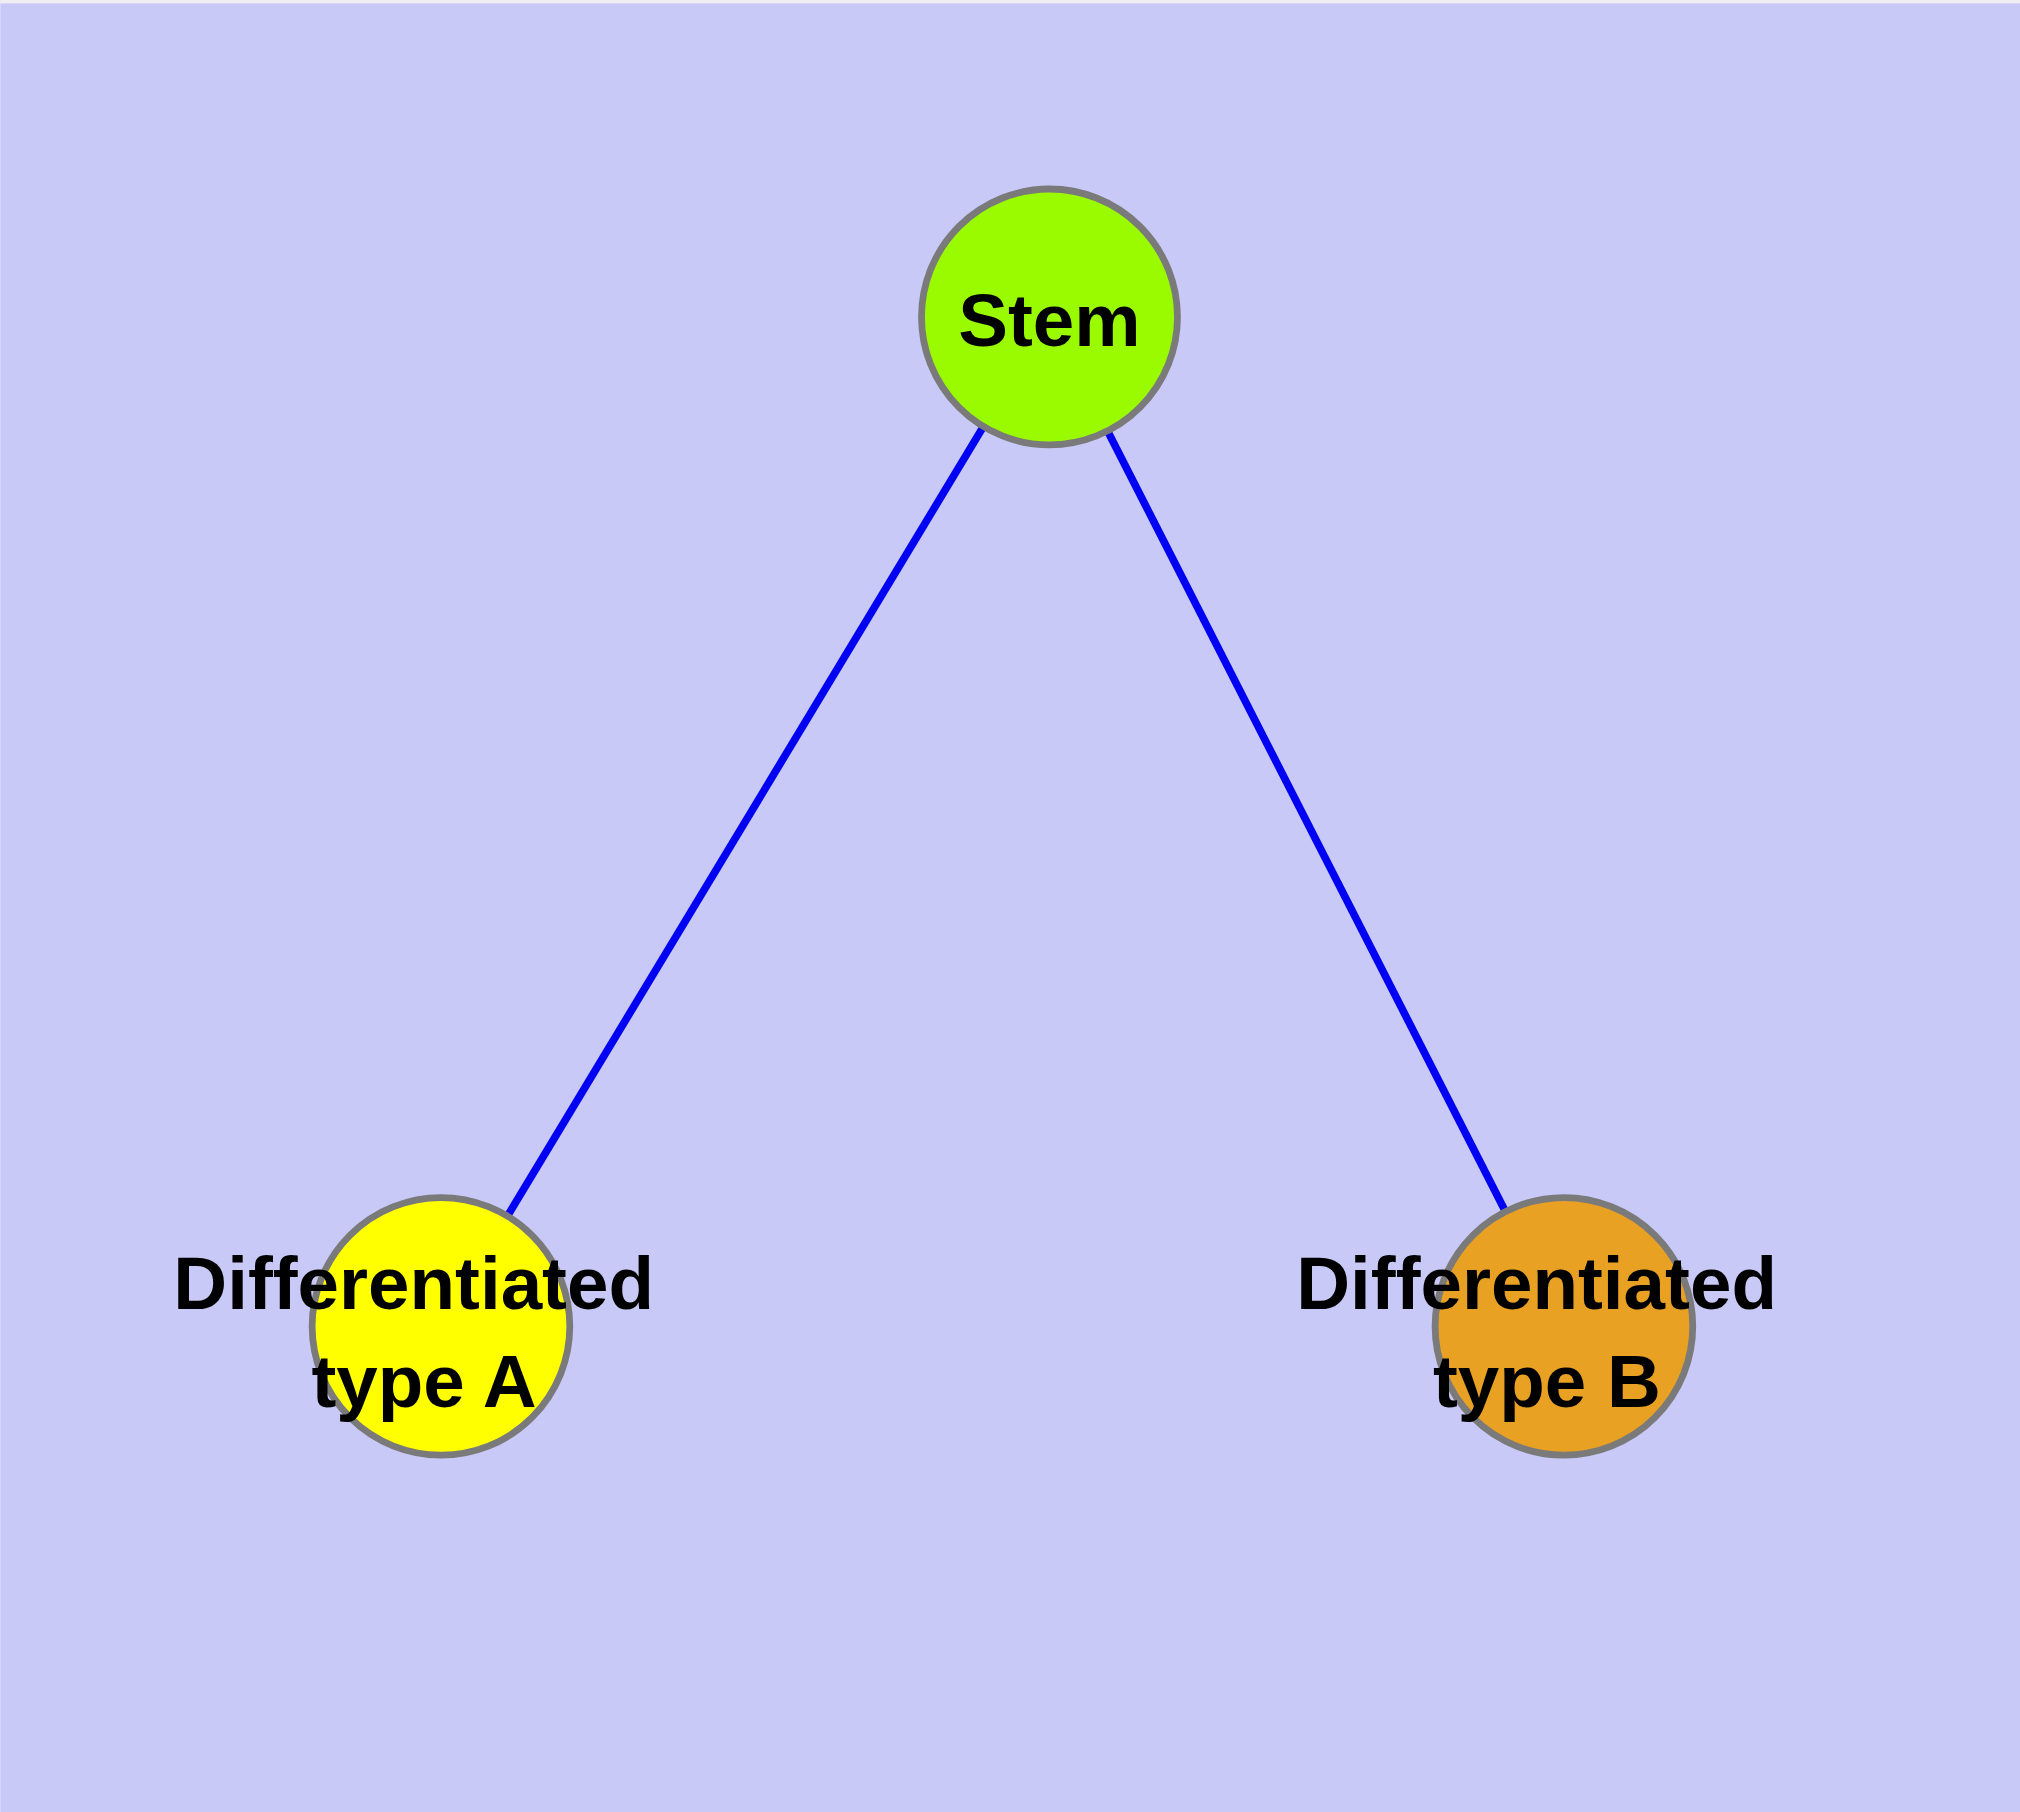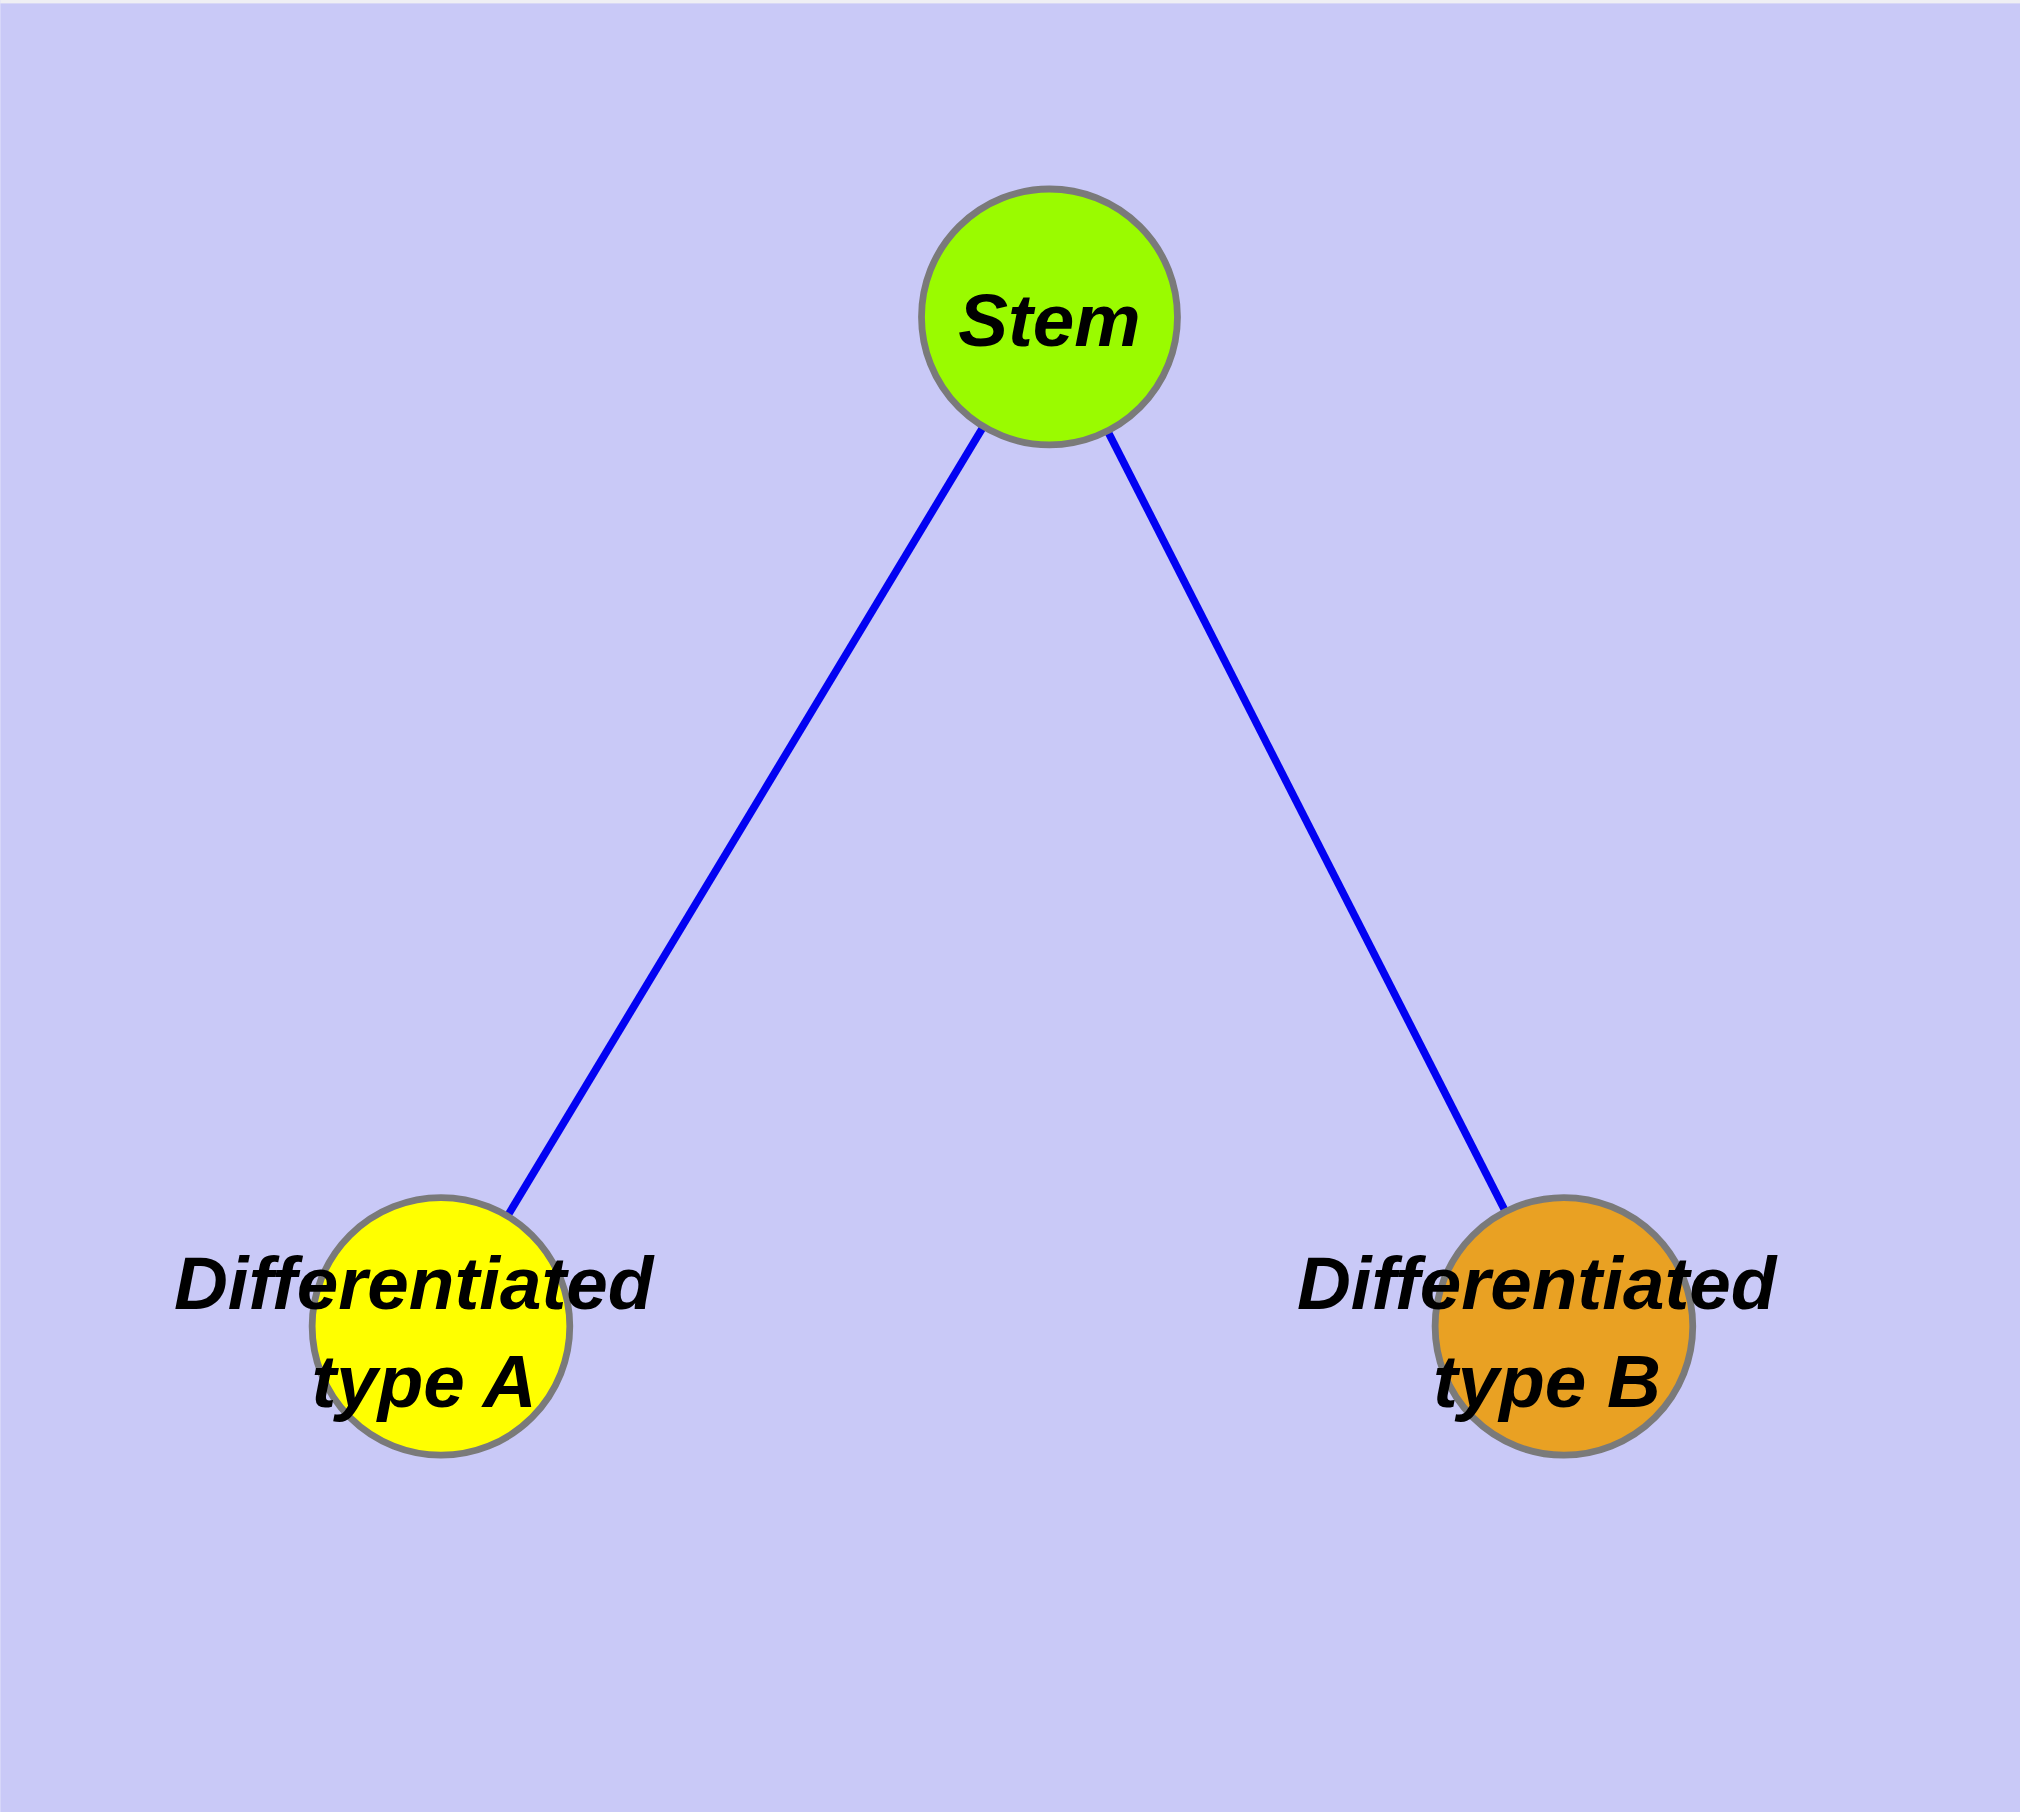--- a/index.html
+++ b/index.html
@@ -9,21 +9,20 @@
   body {
     width: 2021px;
     height: 1812px;
     overflow: hidden;
     font-family: "Liberation Sans", sans-serif;
   }
   .diagram-wrap {
     position: relative;
     width: 1979px;
     height: 1812px;
-    font-style: italic;
   }
   svg {
     display: block;
   }
   .node-label {
     font-family: "Liberation Sans", sans-serif;
     font-weight: bold;
     font-size: 88px;
   }
   .graph-edge {

